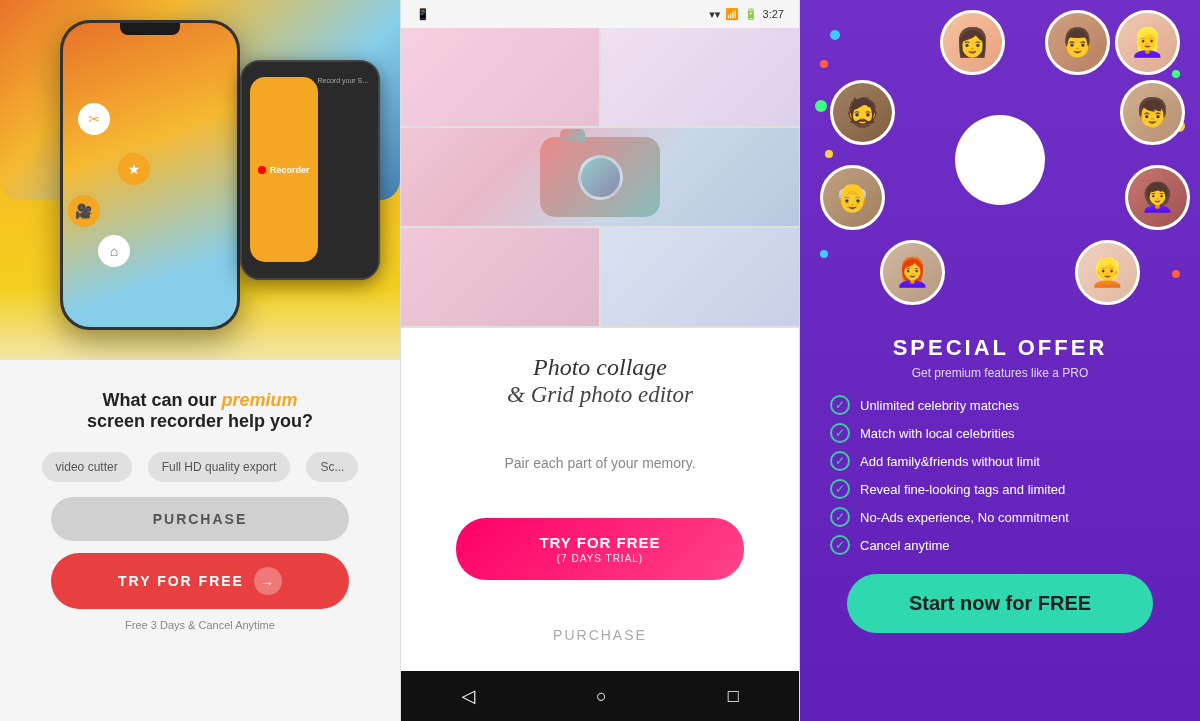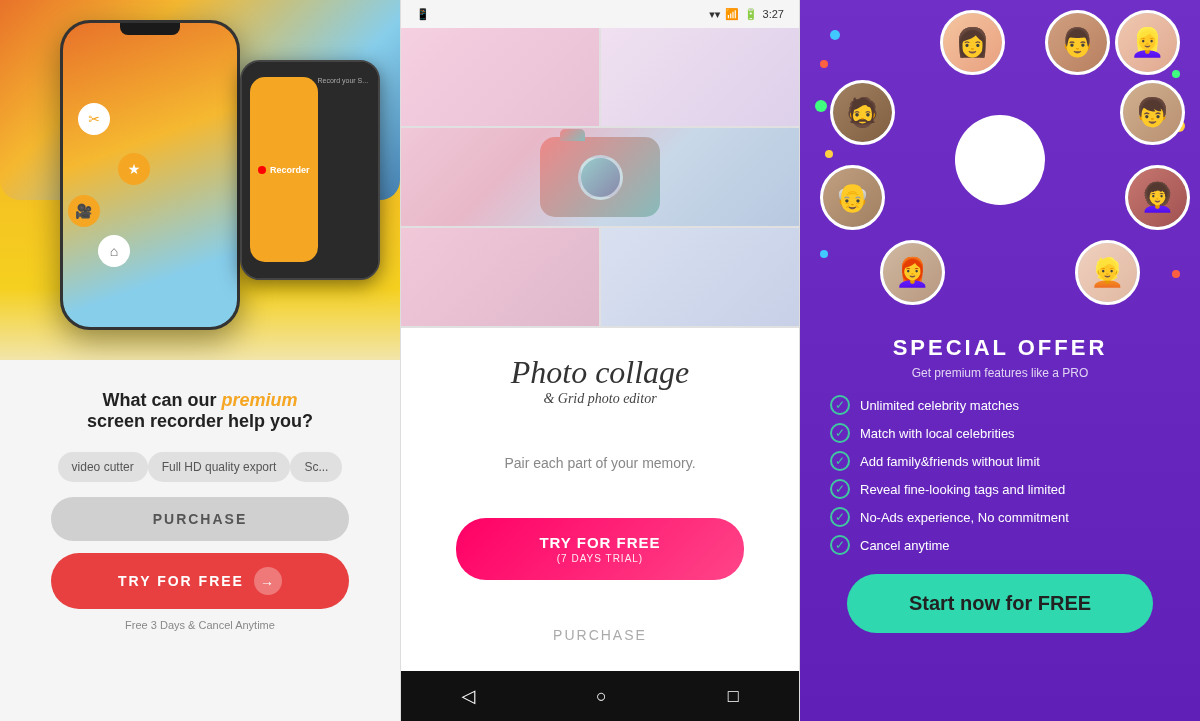--- a/index.html
+++ b/index.html
@@ -158,21 +158,21 @@
       margin-top: 10px;
     }
 
     .title-premium {
       color: #f5a623;
       font-style: italic;
     }
 
     .features-row {
       display: flex;
-      gap: 0;
+      gap: 16px;
       margin: 15px 0;
       overflow: hidden;
     }
 
     .feature-pill {
       background: #e0e0e0;
       border-radius: 20px;
       padding: 8px 14px;
       font-size: 12px;
       color: #555;
@@ -320,29 +320,29 @@
       text-align: center;
       flex: 1;
       display: flex;
       flex-direction: column;
       align-items: center;
       justify-content: space-between;
     }
 
     .p2-title {
       font-family: 'Georgia', serif;
-      font-size: 32px;
+      font-size: 24px;
       font-style: italic;
       color: #333;
       line-height: 1.2;
     }
 
     .p2-subtitle {
       font-family: 'Georgia', serif;
-      font-size: 14px;
+      font-size: 23px;
       font-style: italic;
       color: #444;
     }
 
     .p2-desc {
       font-size: 14px;
       color: #888;
       margin: 8px 0;
     }
 

